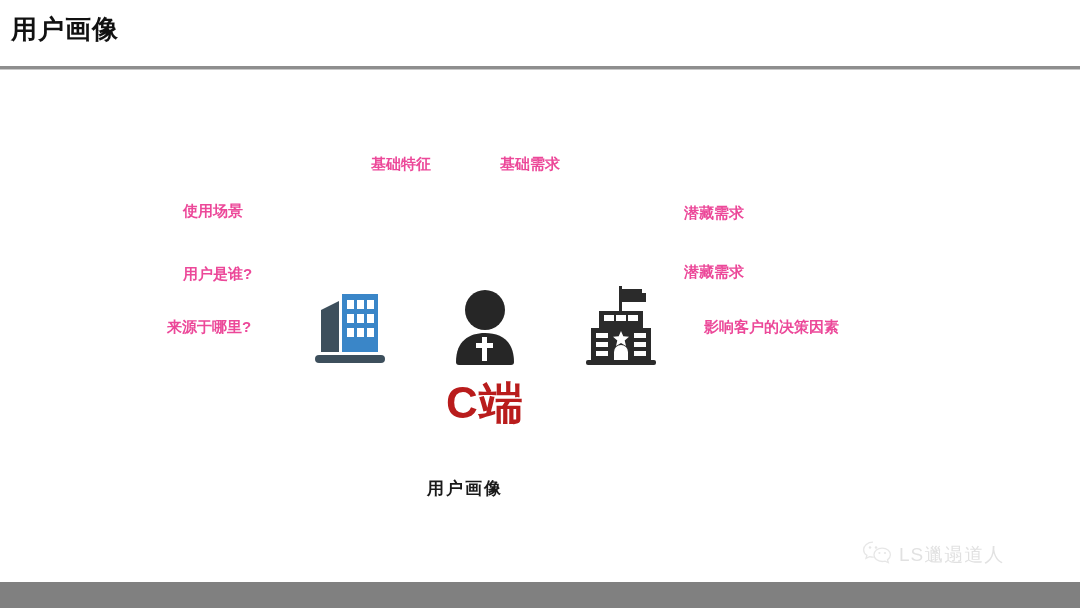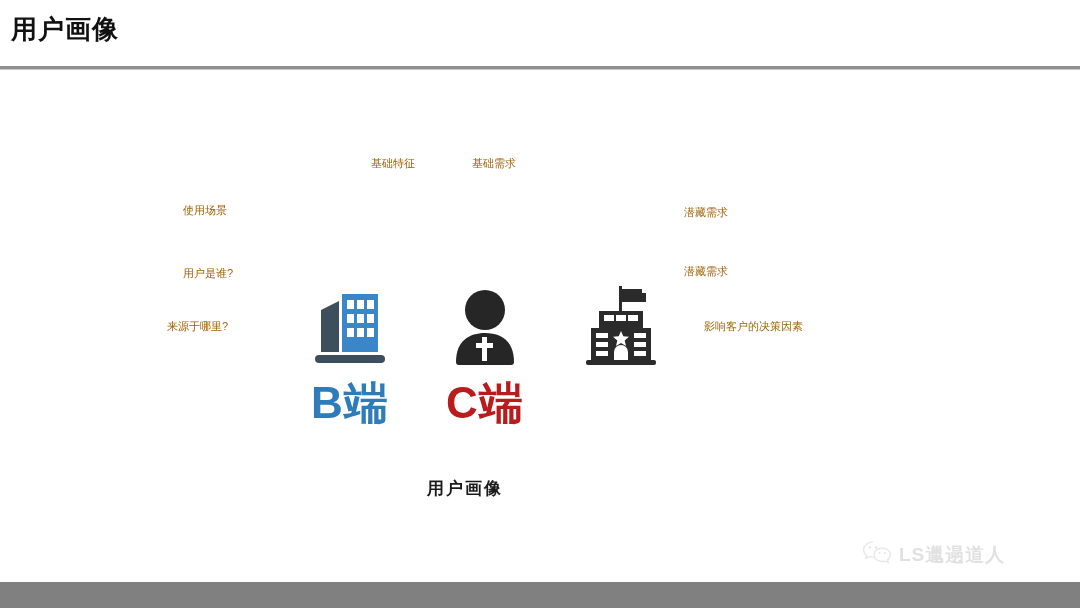--- a/index.html
+++ b/index.html
@@ -36,23 +36,23 @@
     top: 66px;
     width: 1080px;
     height: 3px;
     background: #8e8e8e;
     border-bottom: 1px solid #c9c9c9;
   }
 
   
   .abs-label {
     position: absolute;
-    font-size: 11px;
-    font-weight: normal;
-    color: #a16207;
+    font-size: 15px;
+    font-weight: bold;
+    color: #ec4899;
     white-space: nowrap;
     line-height: 19px;
   }
   .abs-label.two-line { white-space: normal; width: 150px; }
 
   
   .persona-col {
     position: absolute;
     width: 160px;
     text-align: center;
@@ -109,21 +109,20 @@
   }
 
   
   .watermark {
     position: absolute;
     left: 862px;
     top: 540px;
     display: flex;
     align-items: center;
     opacity: 0.42;
-    font-weight: bold;
   }
   .watermark-text {
     margin-left: 7px;
     font-size: 19px;
     color: #b9b9b9;
     letter-spacing: 1px;
     white-space: nowrap;
   }
 
   
@@ -138,21 +137,21 @@
 </style>
 </head>
 <body>
 
 <div id="slide">
 
   <div class="slide-title">用户画像</div>
   <div class="title-rule"></div>
 
   <div class="abs-label" style="left:371px; top:154px;">基础特征</div>
-  <div class="abs-label" style="left:472px; top:154px;">基础需求</div>
+  <div class="abs-label" style="left:500px; top:154px;">基础需求</div>
 
   <div class="abs-label" style="left:183px; top:201px;">使用场景</div>
   <div class="abs-label" style="left:183px; top:264px;">用户是谁?</div>
   <div class="abs-label" style="left:167px; top:317px;">来源于哪里?</div>
 
   <div class="abs-label" style="left:684px; top:203px;">潜藏需求</div>
   <div class="abs-label" style="left:684px; top:262px;">潜藏需求</div>
   <div class="abs-label two-line" style="left:704px; top:317px;">影响客户的决策因素</div>
 
   <div class="persona-col" style="left:270px; top:282px;">
@@ -169,21 +168,20 @@
         <rect x="38" y="26" width="7" height="9" fill="#ffffff"></rect>
         <rect x="48" y="26" width="7" height="9" fill="#ffffff"></rect>
         <rect x="58" y="26" width="7" height="9" fill="#ffffff"></rect>
         <rect x="38" y="40" width="7" height="9" fill="#ffffff"></rect>
         <rect x="48" y="40" width="7" height="9" fill="#ffffff"></rect>
         <rect x="58" y="40" width="7" height="9" fill="#ffffff"></rect>
 
         <rect x="6" y="67" width="70" height="8" rx="4" fill="#3D4F5C"></rect>
       </svg>
     </div>
-    <div class="persona-caption" style="color:#2E7CB8;">B端</div>
   </div>
 
   <div class="persona-col" style="left:405px; top:282px;">
     <div class="persona-icon">
       <svg width="78" height="80" viewBox="0 0 78 80" aria-hidden="true">
         <circle cx="39" cy="22" r="20" fill="#262626"></circle>
         <path d="M10 74 C10 53 23 45 39 45 C55 45 68 53 68 74 C68 76 67 77 65 77 L13 77 C11 77 10 76 10 74 Z" fill="#262626"></path>
 
         <rect x="36" y="49" width="5" height="24" fill="#ffffff"></rect>
         <rect x="30" y="55" width="17" height="5" fill="#ffffff"></rect>

